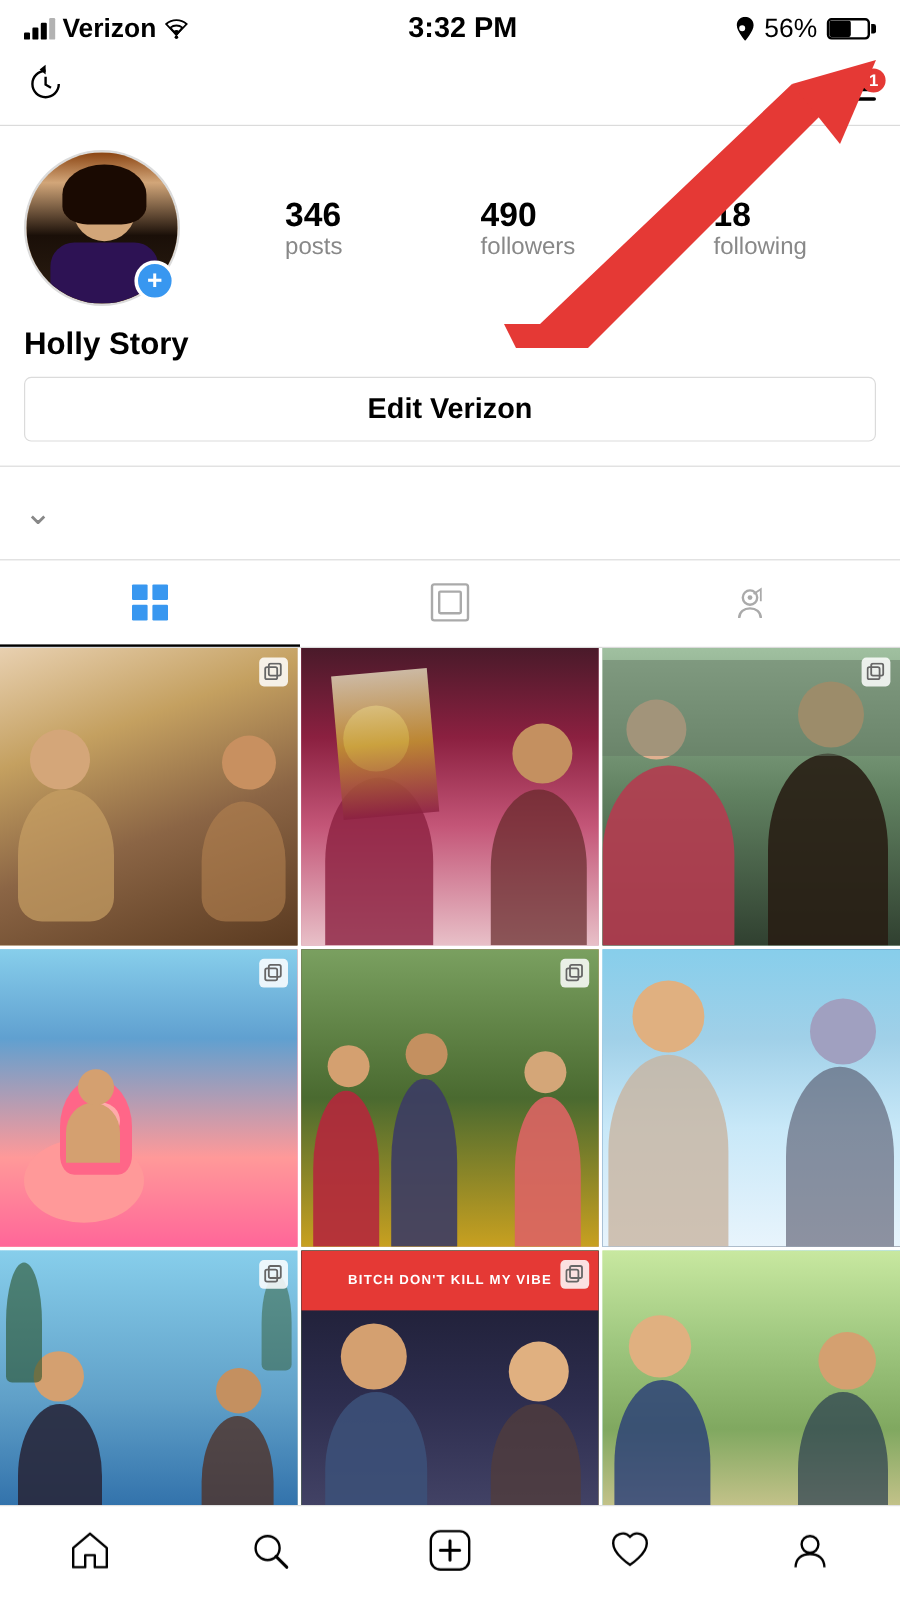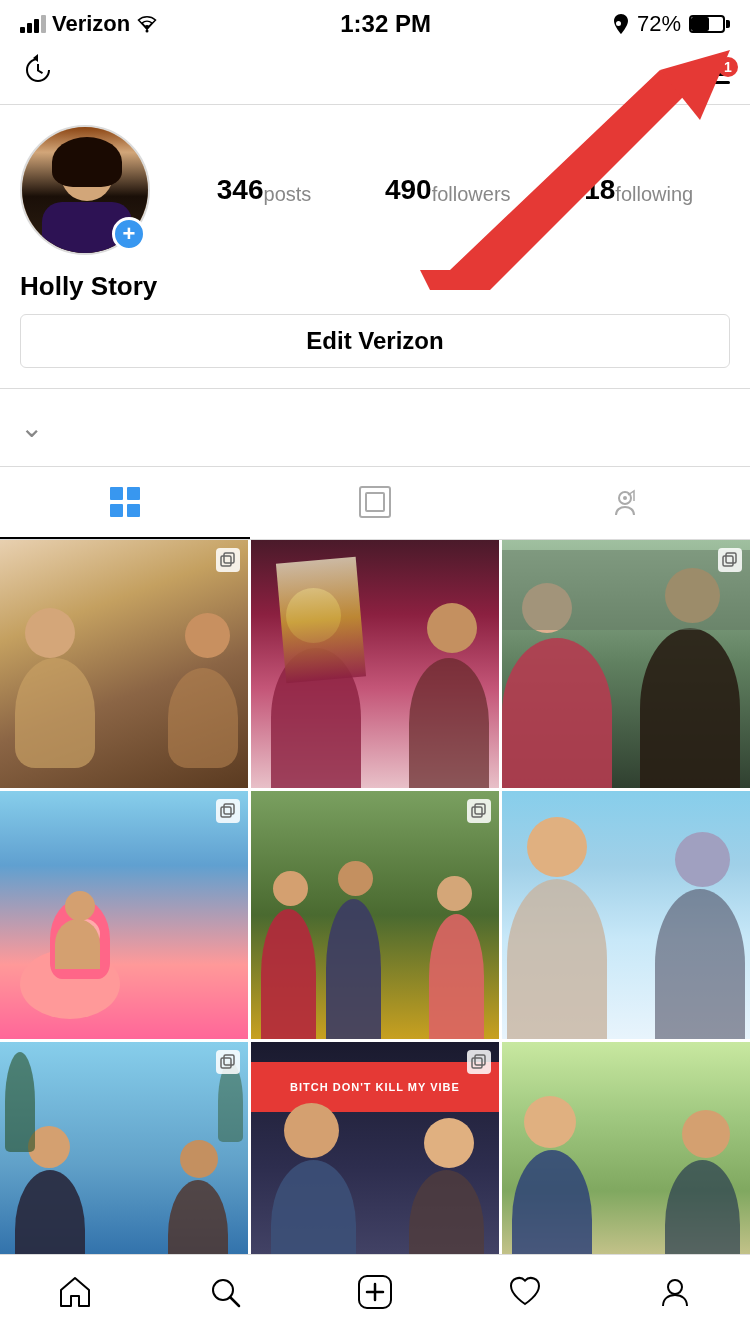--- a/index.html
+++ b/index.html
@@ -104,21 +104,21 @@
       border: 3px solid #fff;
       cursor: pointer;
     }
     .stats-row {
       display: flex;
       gap: 0;
       flex: 1;
       justify-content: space-around;
     }
     .stat-item {
-      display: flex; flex-direction: row; align-items: flex-end;
+      display: flex; flex-direction: column; align-items: flex-start;
     }
     .stat-number { font-size: 28px; font-weight: 600; color: #000; }
     .stat-label { font-size: 20px; color: #888; }
     .username { font-size: 26px; font-weight: 700; color: #000; margin-bottom: 4px; }
     .edit-profile-btn {
       display: block;
       width: 100%;
       padding: 12px;
       border: 1.5px solid #dbdbdb;
       border-radius: 6px;
@@ -244,26 +244,26 @@
         <div class="signal-bar" style="height:18px; opacity:0.3;"></div>
       </div>
       <span>Verizon</span>
       <svg width="22" height="18" viewBox="0 0 22 18">
         <path d="M11 14l2.5-3a4 4 0 00-5 0L11 14z" fill="#000"></path>
         <path d="M11 14L6 8a8 8 0 0110 0L11 14z" fill="none" stroke="#000" stroke-width="1.5"></path>
         <path d="M11 14L2.5 5A13 13 0 0119.5 5L11 14z" fill="none" stroke="#000" stroke-width="1.5"></path>
         <circle cx="11" cy="16" r="1.5" fill="#000"></circle>
       </svg>
     </div>
-    <div class="status-center">1:32 PM</div>
+    <div class="status-center">3:32 PM</div>
     <div class="status-right">
       <svg width="16" height="20" viewBox="0 0 16 20">
         <path d="M8 0C4 0 1 3 1 7c0 5 7 13 7 13s7-8 7-13c0-4-3-7-7-7zm0 9.5A2.5 2.5 0 115.5 7 2.5 2.5 0 018 9.5z" fill="#000"></path>
       </svg>
-      <span>72%</span>
+      <span>56%</span>
       <div class="battery-icon">
         <div class="battery-body">
             <div class="battery-fill"></div>
           </div>
         <div class="battery-tip"></div>
       </div>
     </div>
   </div>
 
   <div class="header">
@@ -468,21 +468,21 @@
         <svg width="16" height="16" viewBox="0 0 16 16">
             <rect x="1" y="4" width="10" height="10" rx="1.5" fill="none" stroke="#666" stroke-width="1.5"></rect>
             <rect x="4" y="1" width="10" height="10" rx="1.5" fill="none" stroke="#666" stroke-width="1.5"></rect>
           </svg>
       </div>
     </div>
 
     <div class="grid-item photo-8">
       <div style="width:100%;height:100%;background:linear-gradient(180deg,#1a1a2e 0%,#2d2d4e 50%,#4a4a6e 100%);position:relative;overflow:hidden;">
 
-        <div style="position:absolute;top:0;left:0;right:0;height:50px;background:#e53935;display:flex;align-items:center;justify-content:center;margin-top:20px;">
+        <div style="position:absolute;top:0;left:0;right:0;height:50px;background:#e53935;display:flex;align-items:center;justify-content:center;">
           <span style="color:#fff;font-size:11px;font-weight:700;text-transform:uppercase;letter-spacing:1px;">BITCH DON'T KILL MY VIBE</span>
         </div>
         <div style="position:absolute;bottom:0;left:20px;width:85px;height:130px;background:rgba(60,80,120,0.9);border-radius:50% 50% 0 0;"></div>
         <div style="position:absolute;bottom:0;right:15px;width:75px;height:120px;background:rgba(80,60,60,0.8);border-radius:50% 50% 0 0;"></div>
         <div style="position:absolute;bottom:132px;left:33px;width:55px;height:55px;background:#d4a070;border-radius:50%;"></div>
         <div style="position:absolute;bottom:122px;right:25px;width:50px;height:50px;background:#e0b080;border-radius:50%;"></div>
       </div>
       <div class="multi-icon">
         <svg width="16" height="16" viewBox="0 0 16 16">
             <rect x="1" y="4" width="10" height="10" rx="1.5" fill="none" stroke="#666" stroke-width="1.5"></rect>

